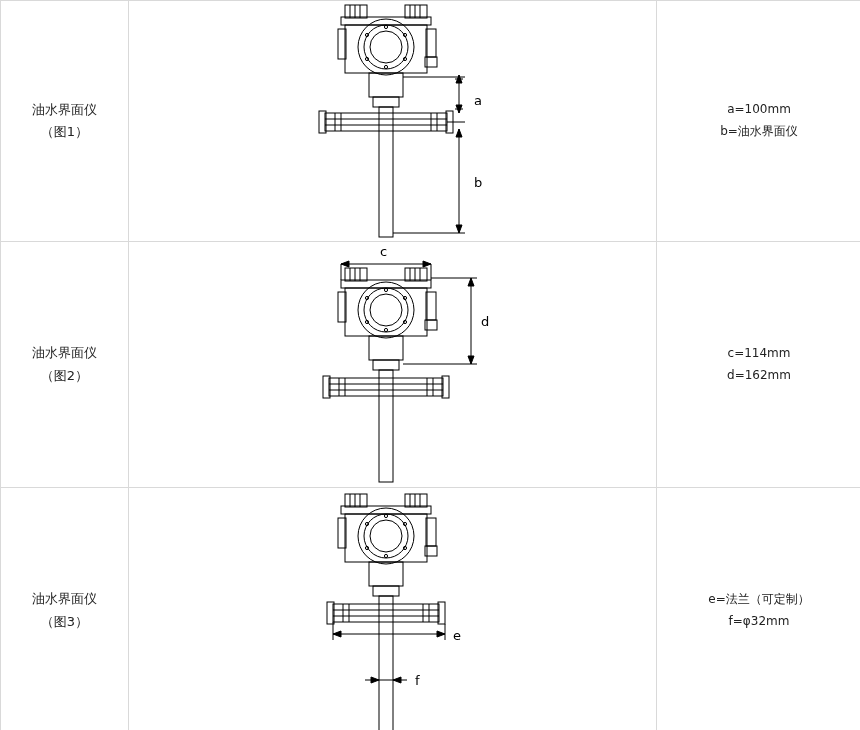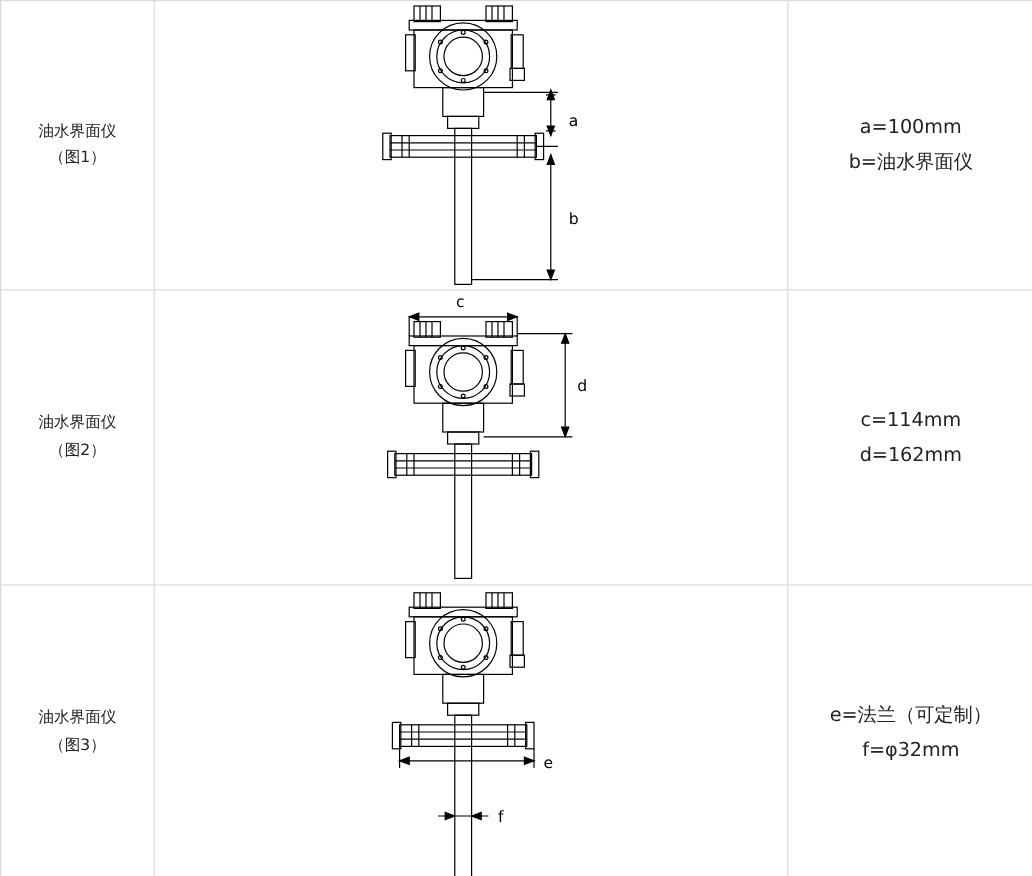--- a/index.html
+++ b/index.html
@@ -37,21 +37,21 @@
   tr.row-1 td { height: 240px; }
   tr.row-2 td { height: 245px; }
   tr.row-3 td { height: 245px; }
 
   .name-cell {
     font-size: 13px;
     line-height: 1.7;
     color: #222;
   }
   .dim-cell {
-    font-size: 16px;
+    font-size: 12px;
     line-height: 1.8;
     color: #222;
   }
   .fig-wrap {
     position: relative;
     width: 525px;
     height: 100%;
     overflow: hidden;
   }
   .fig-wrap svg {

